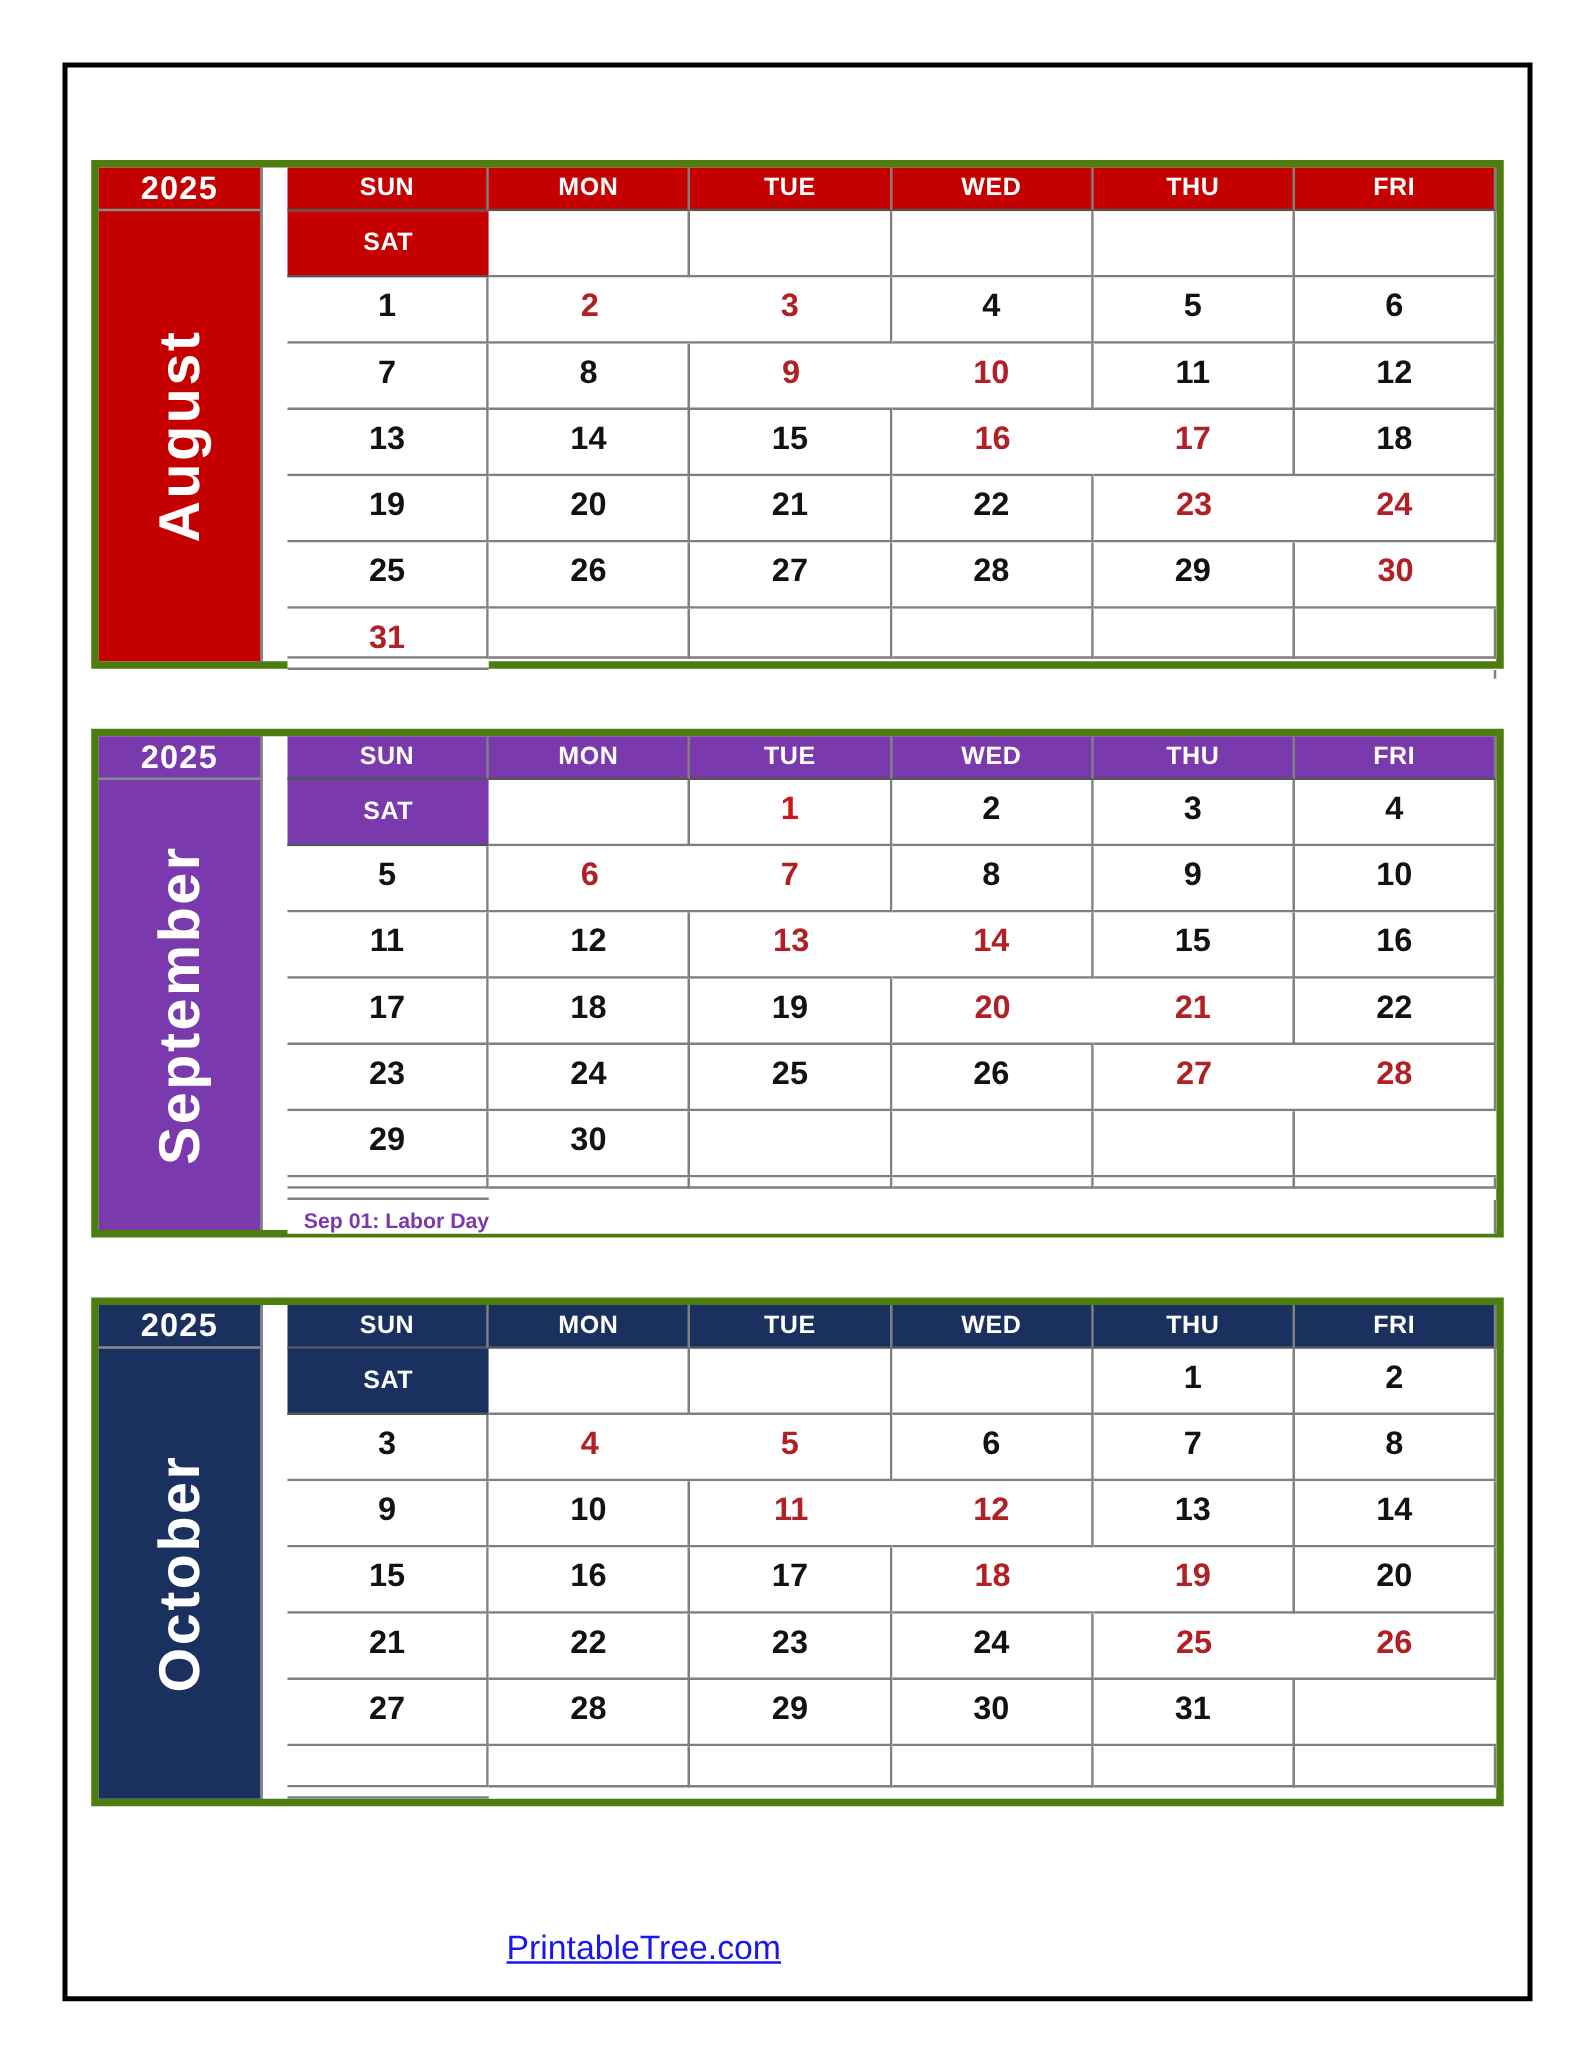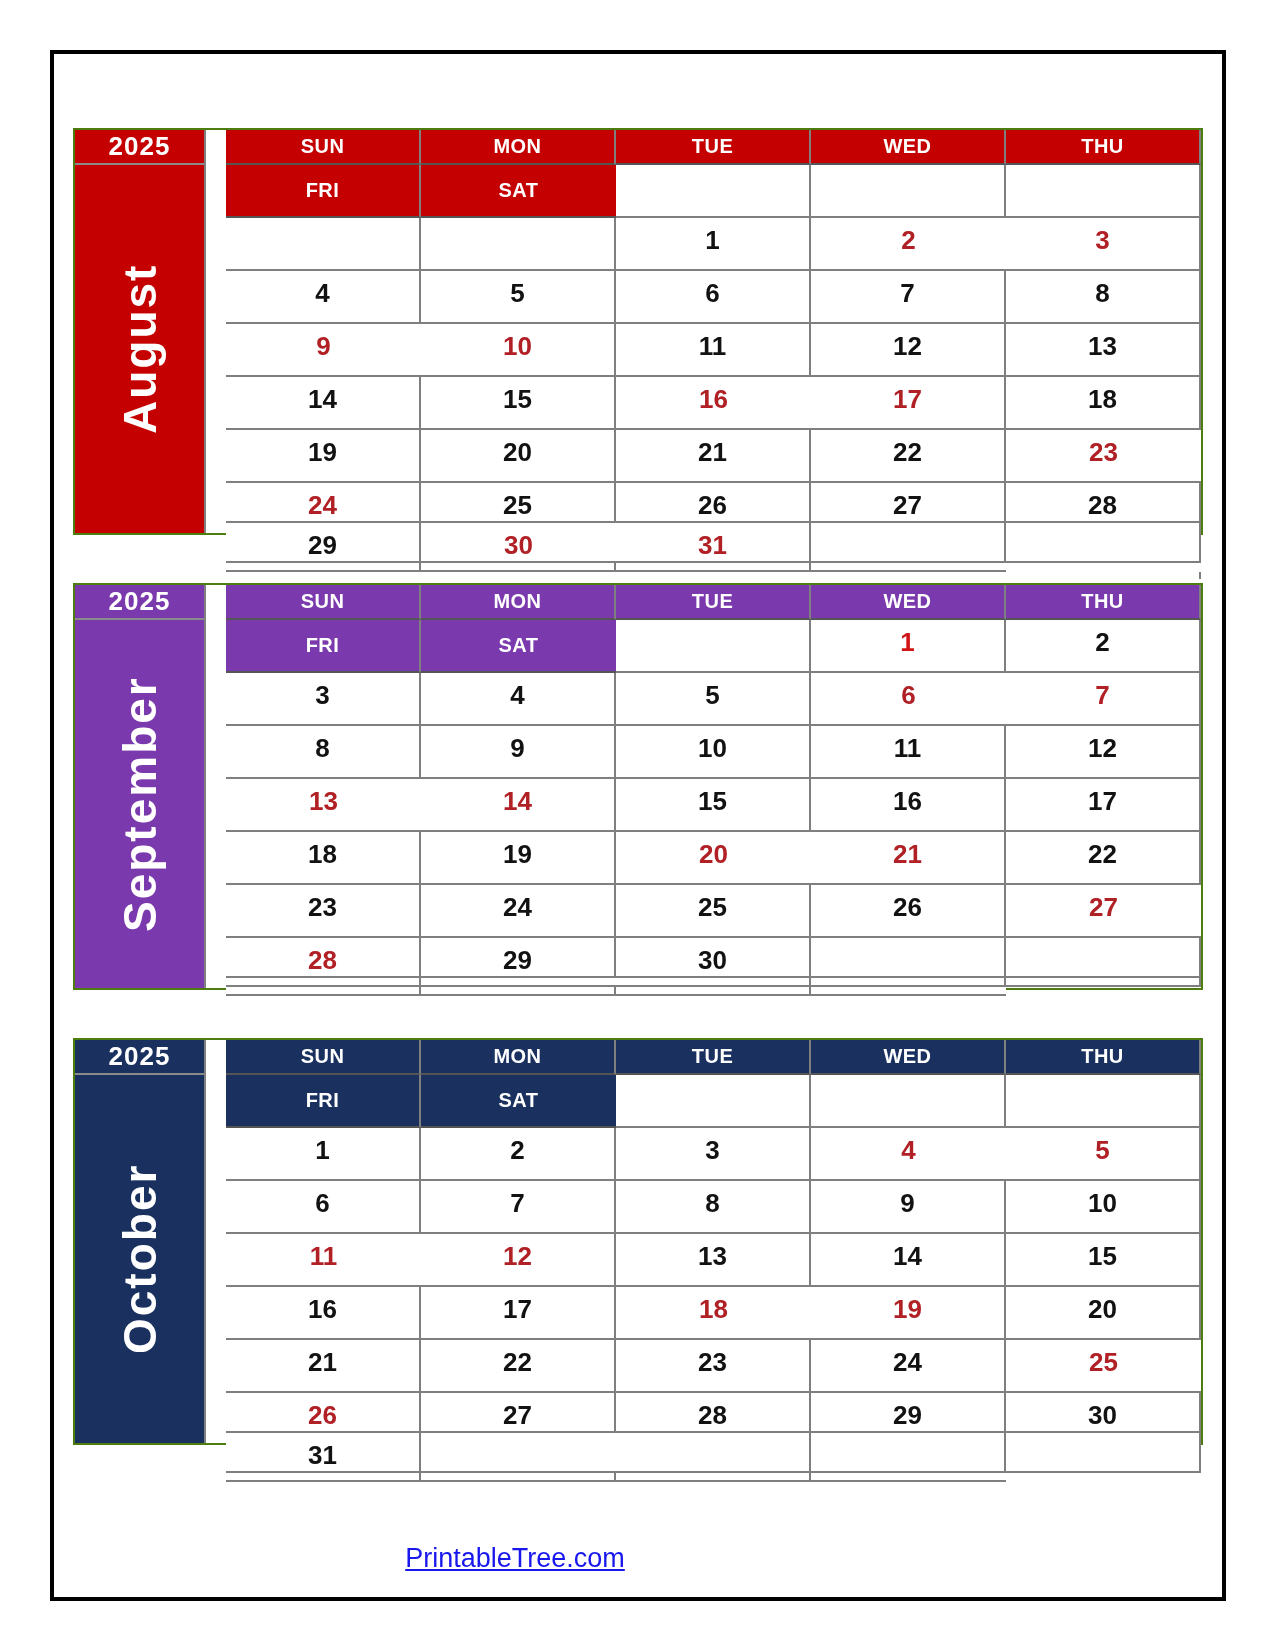--- a/index.html
+++ b/index.html
@@ -16,21 +16,21 @@
     width: 1176px; height: 1551px;
     border: 4px solid #000000;
   }
 
   .month {
     position: absolute;
     left: 73px;
     width: 1130px;
     height: 407px;
     display: flex;
-    border: 2px solid #4d7c0f;
+    border: 6px solid #4d7c0f;
     background: #ffffff;
     gap: 20px;
   }
 
   
   .sidebar {
     width: 131px;
     flex: 0 0 131px;
     background: var(--accent);
     border-right: 2px solid #7f7f7f;
@@ -60,21 +60,21 @@
     writing-mode: vertical-rl;
     transform: rotate(180deg);
     letter-spacing: 2px;
     overflow: hidden;
   }
 
   
   .grid {
     flex: 1;
     display: grid;
-    grid-template-columns: repeat(5, 1fr);
+    grid-template-columns: repeat(6, 1fr);
     grid-template-rows: 35px repeat(6, 53px) 1fr;
   }
   .hdr-cell {
     background: var(--accent);
     color: #ffffff;
     font-weight: bold;
     font-size: 20px;
     letter-spacing: 0.5px;
     display: flex;
     align-items: center;
@@ -233,20 +233,21 @@
         <div class="day-cell"></div>
         <div class="day-cell"></div>
         <div class="day-cell last-col"></div>
         <div class="day-cell"></div>
         <div class="day-cell"></div>
         <div class="day-cell"></div>
         <div class="day-cell"></div>
         <div class="day-cell"></div>
         <div class="day-cell"></div>
         <div class="day-cell last-col"></div>
+        <div class="day-cell notes-cell">Sep 01: Labor Day</div>
       </div>
     </section>
     <section class="month" style="top: 1038px; --accent: #1A3160; --weekday-color: #121212; --weekend-color: #B02025; --holiday-color: #D21418;">
       <div class="sidebar">
         <div class="year-cell">2025</div>
         <div class="month-name">October</div>
       </div>
       <div class="grid">
         <div class="hdr-cell">SUN</div>
         <div class="hdr-cell">MON</div>

